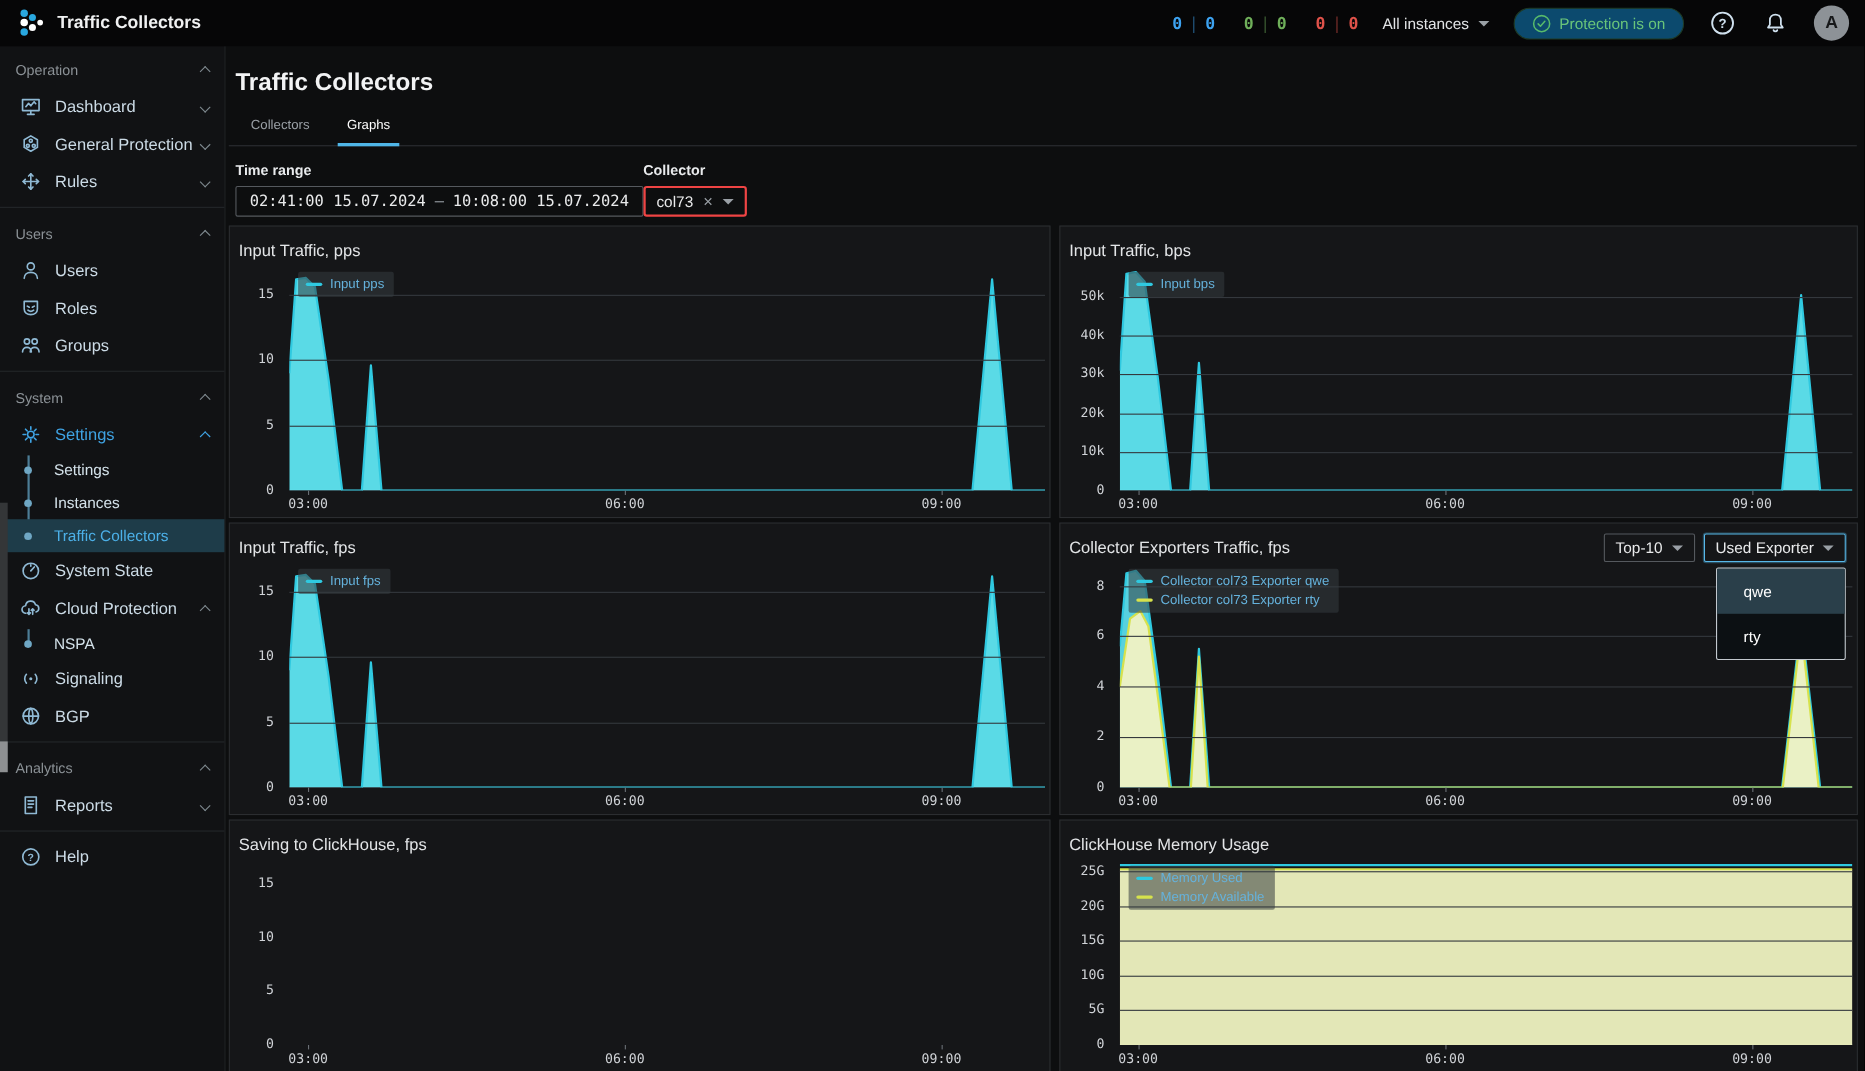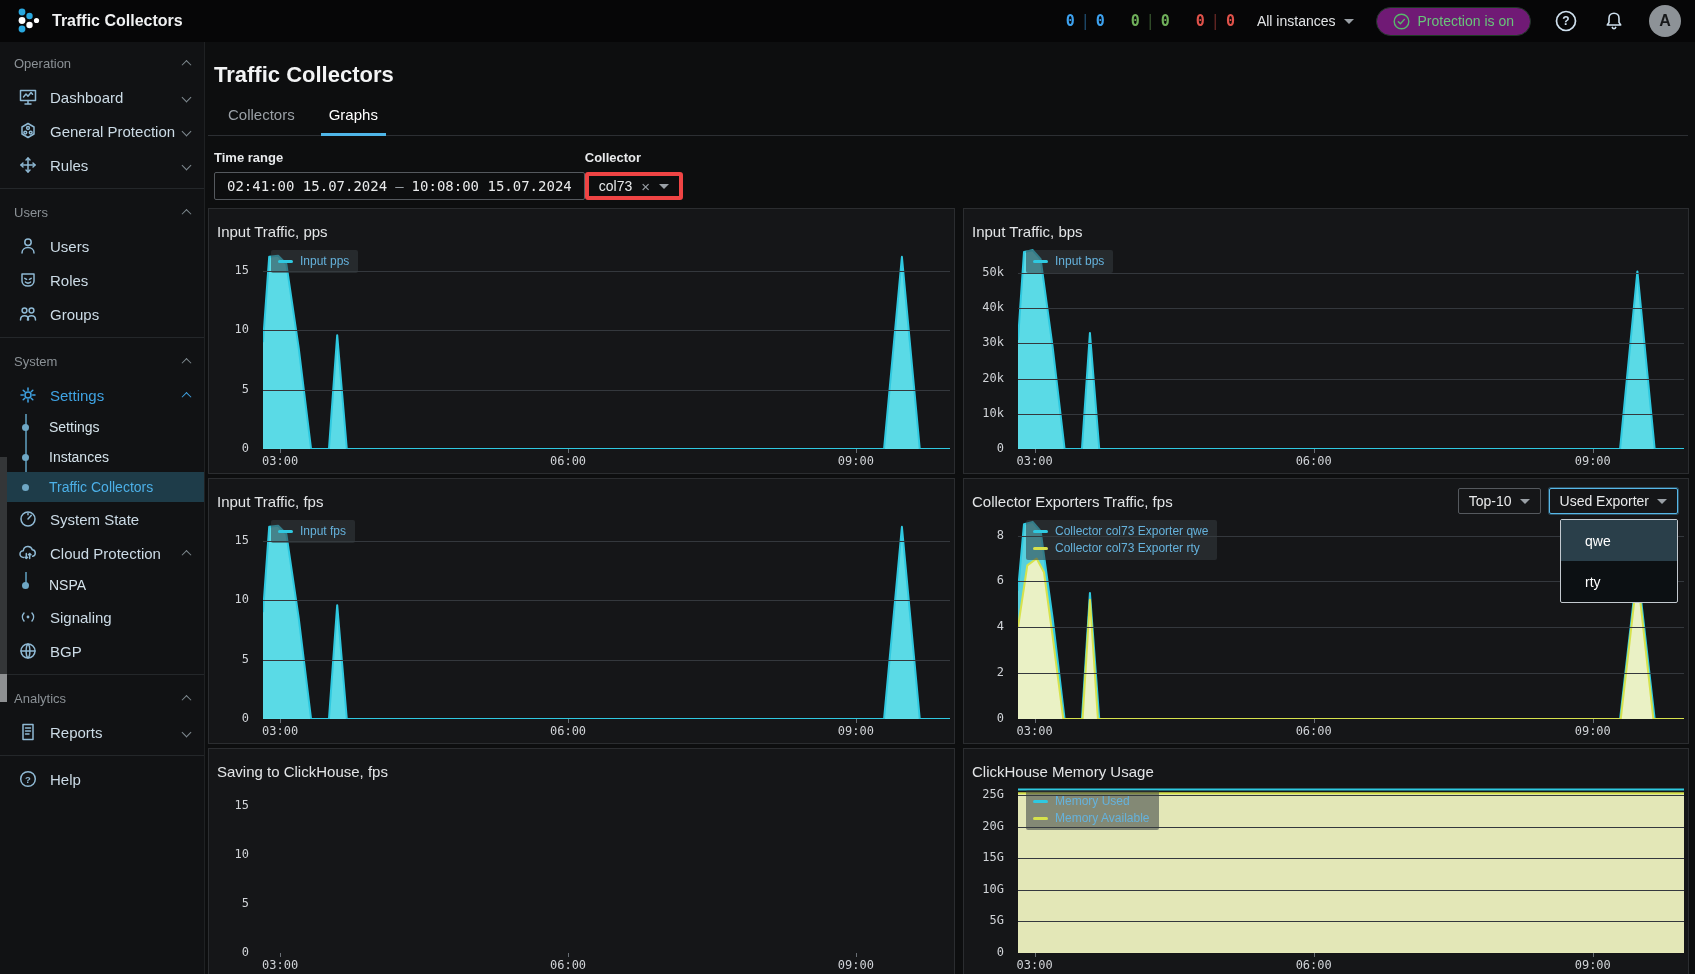--- a/index.html
+++ b/index.html
@@ -12,21 +12,21 @@
             display:flex; align-items:center; padding:0 14px; z-index:50; }
   .logo { width:26px; height:28px; margin-right:12px; }
   .app-title { font-size:16px; font-weight:bold; color:#f0f1f2; }
   .header-right { margin-left:auto; display:flex; align-items:center; gap:22px; }
   .counters { display:flex; gap:26px; font-family:"DejaVu Sans Mono", monospace; font-size:15px; font-weight:bold; }
   .counter-pair { display:flex; gap:6px; align-items:center; cursor:pointer; }
   .counter-sep { opacity:.45; font-weight:normal; }
   .instance-select { display:flex; align-items:center; gap:8px; font-size:14px; color:#e2e4e6; cursor:pointer; }
   .caret-down { width:0; height:0; border-left:5px solid transparent; border-right:5px solid transparent;
                 border-top:5px solid #9aa0a6; display:inline-block; }
-  .protection-pill { display:flex; align-items:center; gap:8px; background:#701a75; border:1px solid #1e3a25;
+  .protection-pill { display:flex; align-items:center; gap:8px; background:#0c4a6e; border:1px solid #1e3a25;
                      color:#69c47a; border-radius:15px; height:29px; padding:0 16px; font-size:14px; }
   .round-icon { width:26px; height:26px; border-radius:50%; display:flex; align-items:center; justify-content:center; }
   .avatar { width:32px; height:32px; border-radius:50%; background:#8d9297; color:#17181a;
             display:flex; align-items:center; justify-content:center; font-size:16px; font-weight:bold; }
 
   
   .sidebar { position:absolute; top:42px; left:0; bottom:0; width:205px; background:#111214;
              border-right:1px solid #1f2123; padding-top:4px; z-index:40; }
   .section-head { display:flex; align-items:center; height:34px; padding:0 14px; cursor:pointer; }
   .section-label { font-size:13px; color:#8b9196; }
@@ -48,29 +48,29 @@
   .sub-rail { position:absolute; left:25px; width:2px; background:#4c7d96; }
   .sub-item.active { background:#1e3c49; color:#4cb0e8; }
   .divider { height:1px; background:#24272a; margin:6px 0; }
   .side-scroll-track { position:absolute; left:0; top:415px; width:7px; height:245px; background:#343638; }
   .side-scroll-thumb { position:absolute; left:0; top:632px; width:7px; height:28px; background:#8e9092; }
 
   
   .main { position:absolute; left:205px; top:42px; right:0; bottom:0; padding:14px 7px 0 3px; }
   .page-title { font-size:22px; font-weight:bold; color:#f2f3f4; margin:6px 0 18px 6px; }
   .tabs { display:flex; gap:34px; padding-left:20px; border-bottom:1px solid #2c2f33; }
-  .tab { font-size:15px; padding-bottom:12px; color:#9aa0a6; cursor:pointer; position:relative;text-align:center; }
+  .tab { font-size:12px; padding-bottom:12px; color:#9aa0a6; cursor:pointer; position:relative;text-align:center; }
   .tab.active { color:#fff; }
   .tab.active::after { content:""; position:absolute; left:-8px; right:-8px; bottom:-1px; height:3px; background:#4fb6e8; }
   .filters { display:flex; margin:14px 0 8px 6px; }
   .filter-label { font-size:13px; font-weight:bold; color:#e8eaec; margin-bottom:7px; }
   .time-input { display:flex; align-items:center; gap:8px; border:1px solid #55595e; border-radius:2px;
                 height:28px; padding:0 12px; font-family:"DejaVu Sans Mono", monospace; font-size:14px;
                 color:#e9eaeb; cursor:pointer; }
-  .collector-select { display:flex; align-items:center; gap:9px; border:4px solid #ef4444; border-radius:3px;
+  .collector-select { display:flex; align-items:center; gap:9px; border:2px solid #ef4444; border-radius:3px;
                       height:28px; padding:0 10px; font-size:14px; color:#e9eaeb; cursor:pointer; }
   .x-icon { color:#9aa0a6; font-size:15px; line-height:1; cursor:pointer; }
 
   
   .charts { display:grid; grid-template-columns:747px 726px; grid-template-rows:266px 266px 230px;
             gap:4px 8px; margin-top:6px; }
   .panel { background:#151618; border:1px solid #2b2d30; position:relative; display:flex; flex-direction:column;
            padding:8px 2px 4px 8px; }
   .panel-head { display:flex; align-items:center; height:28px; padding-right:8px; position:relative; }
   .panel-title { font-size:15px; color:#e3e5e7; font-weight:500; }

